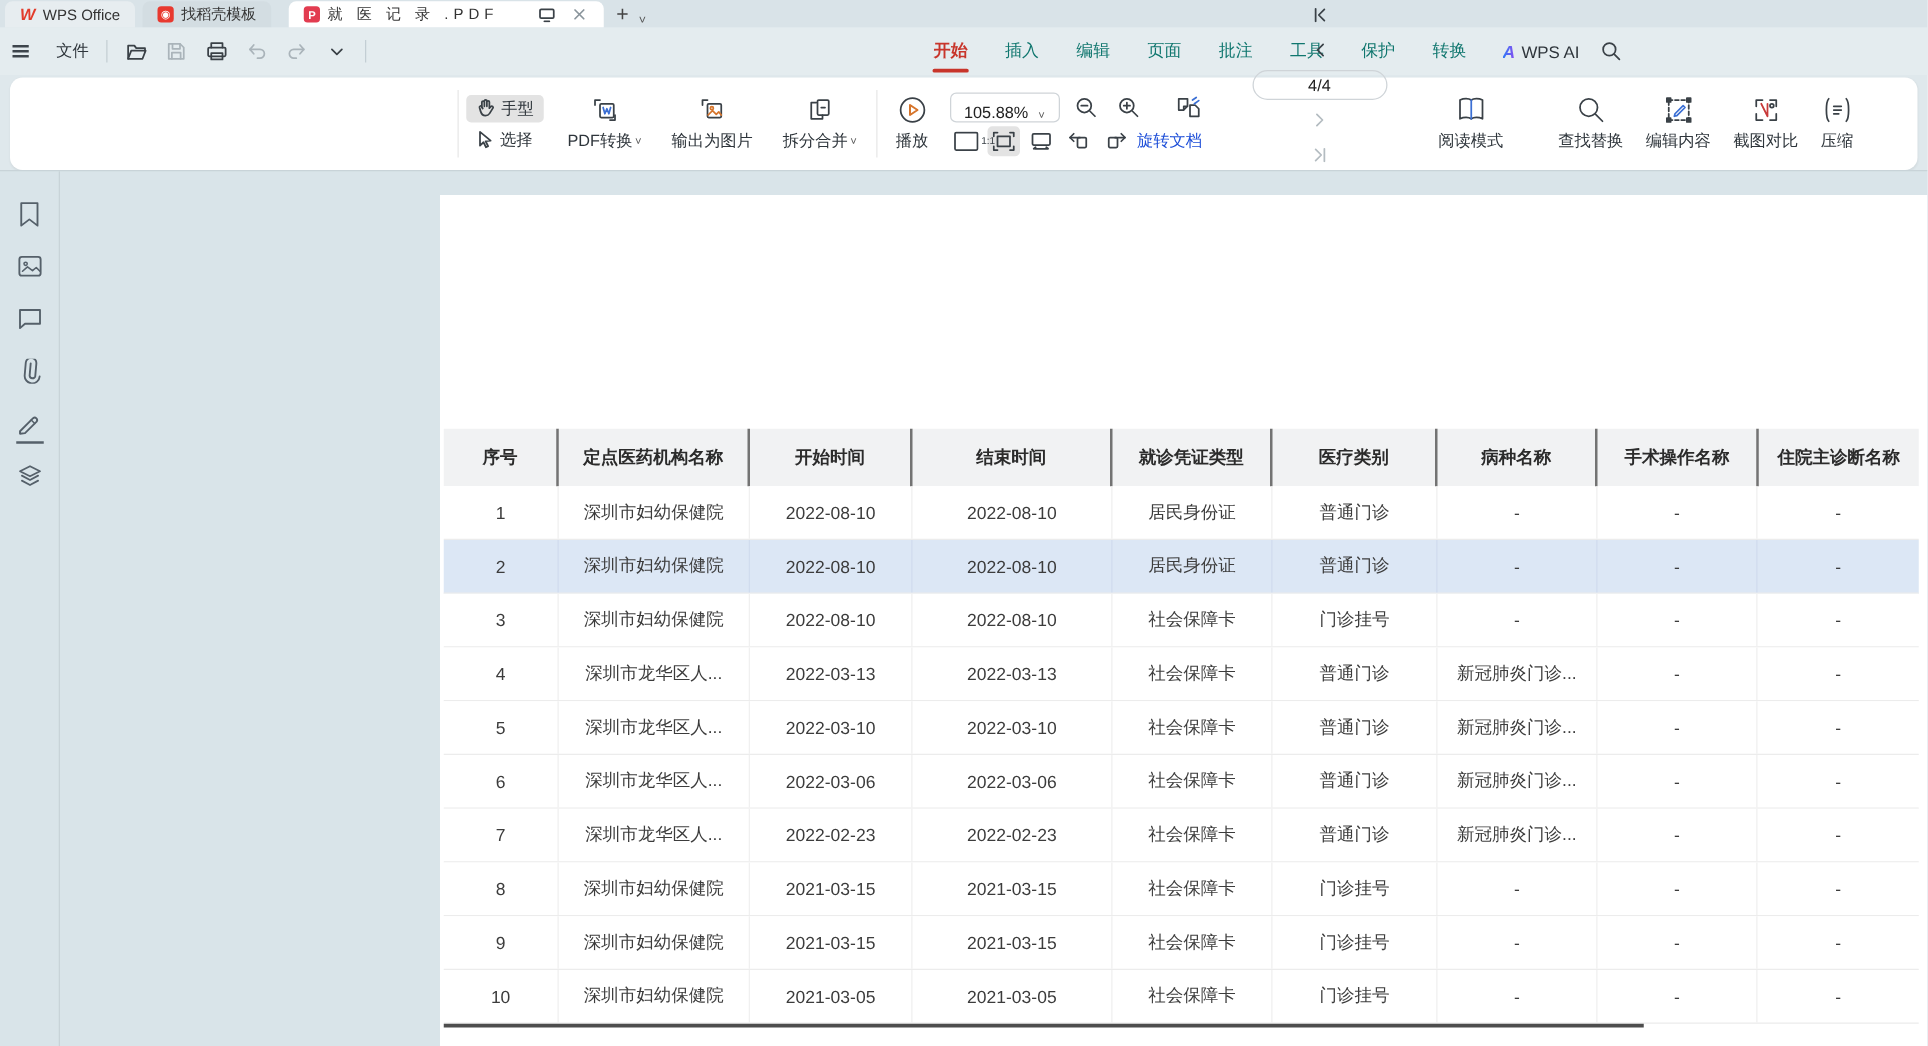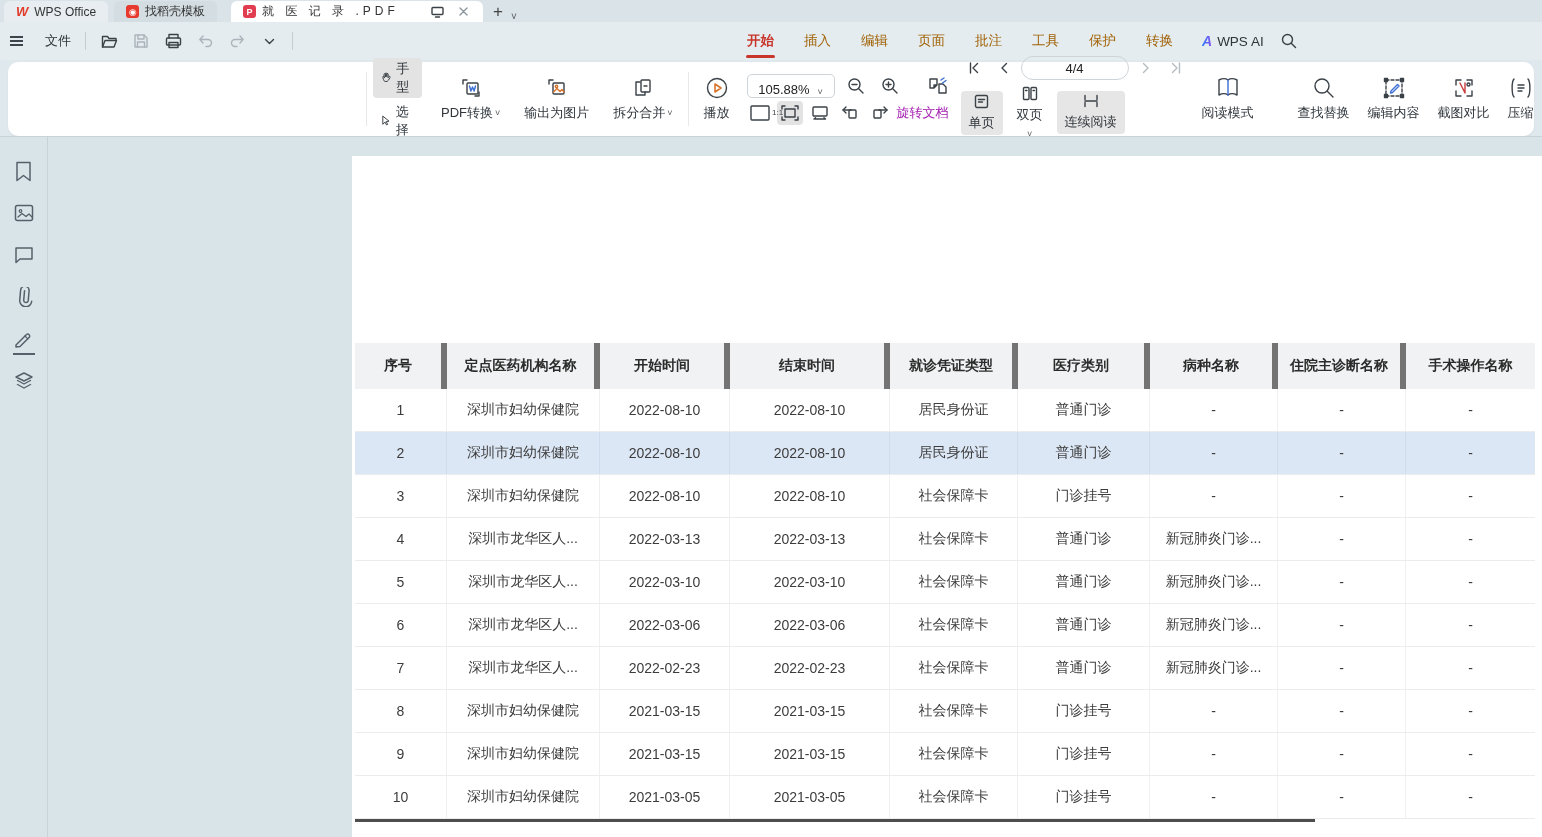--- a/index.html
+++ b/index.html
@@ -30,21 +30,21 @@
   .menubar { position:absolute; left:0; top:22px; width:100%; height:38px;
     background:#e4ecef; display:flex; align-items:center; }
   .mb-left { display:flex; align-items:center; gap:14px; padding-left:10px; color:#3d454c; }
   .file-btn { display:flex; align-items:center; gap:22px; font-size:13px; color:#2e353b; }
   .ham { display:inline-block; width:13px; }
   .ham i { display:block; height:1.5px; background:#3d454c; margin:2.5px 0; }
   .vsep { width:1px; height:18px; background:#c3ced4; }
   .mico { width:18px; height:18px; display:inline-flex; align-items:center; justify-content:center; }
   .mico.dis svg { stroke:#aab4ba !important; }
   .menu-tabs { position:absolute; left:732px; top:0; height:38px; display:flex; align-items:center; }
-  .mtab { padding:0 15px; font-size:13.5px; color:#a16207; height:100%; display:flex;
+  .mtab { padding:0 15px; font-size:13.5px; color:#0f766e; height:100%; display:flex;
     align-items:center; position:relative; }
   .mtab.active { color:#c8352b; font-weight:bold; }
   .mtab.active::after { content:""; position:absolute; left:14px; right:14px; bottom:2px;
     height:3px; background:#c8352b; border-radius:2px; }
   .wpsai { display:flex; align-items:center; gap:5px; font-size:13.5px; color:#2e353b; margin-left:14px; }
   .ai-logo { font-weight:bold; font-style:italic; background:linear-gradient(90deg,#2a7cf7,#8a4df0);
     -webkit-background-clip:text; background-clip:text; color:transparent; font-size:14px; }
   .msearch { margin-left:16px; }
 
   
@@ -81,21 +81,21 @@
     border-right:1px solid #c8d3d8; display:flex; flex-direction:column;
     align-items:center; padding-top:22px; gap:18px; }
   .sbi { width:24px; height:24px; display:flex; align-items:center; justify-content:center; position:relative; }
   .sbi.active::after { content:""; position:absolute; left:1px; right:1px; bottom:-4px; height:2px; background:#55606a; }
   .sbi svg { stroke:#55606a; fill:none; stroke-width:1.5; stroke-linecap:round; stroke-linejoin:round; }
 
   
   .page { position:absolute; left:352px; top:19px; width:1190px; height:682px; background:#ffffff; }
   .doc-table { position:absolute; left:3px; top:187px; width:1180px; font-size:14px; color:#3c3c3c; }
   .thead { display:flex; height:46px; background:#f1f2f3; font-weight:bold; color:#2b2b2b; }
-  .thead .tcell { border-right:6px solid #737373; }
+  .thead .tcell { border-right:2px solid #737373; }
   .thead .tcell:last-child { border-right:none; }
   .tcell { display:flex; align-items:center; justify-content:center; flex:none;
     overflow:hidden; white-space:nowrap; }
   .trow { display:flex; height:43px; border-bottom:1px solid #ececec; background:#fff; }
   .trow .tcell { border-right:1px solid #f0f0f0; }
   .trow .tcell:last-child { border-right:none; }
   .trow.hl { background:#dce7f5; }
   .trow.hl .tcell { border-right-color:#d0dcee; }
   .c0{width:92px;} .c1{width:153px;} .c2{width:130px;} .c3{width:160px;} .c4{width:128px;}
   .c5{width:132px;} .c6{width:128px;} .c7{width:128px;} .c8{width:129px;}
@@ -324,26 +324,26 @@
               <rect x="8" y="5" width="7" height="8" rx="1"></rect>
             </svg>
         </span>
         <span class="mini">
           <svg width="18" height="16" viewBox="0 0 18 16" class="ic">
               <path d="M13 2 L16 5 L13 8"></path>
               <path d="M16 5 h-8"></path>
               <rect x="3" y="5" width="7" height="8" rx="1"></rect>
             </svg>
         </span>
-        <span style="font-size:13px; color:#a21caf; white-space:nowrap;">旋转文档</span>
+        <span style="font-size:13px; color:#1d4ed8; white-space:nowrap;">旋转文档</span>
       </div>
     </div>
 
     <div class="stack2" style="margin-left:10px;">
-      <div class="rowline" style="gap:4px;">
+      <div class="rowline" style="gap:4px;flex-direction:column;">
         <span class="mini">
           <svg width="12" height="12" viewBox="0 0 12 12" class="ic">
               <path d="M2.5 1 v10 M9.5 1.5 L5 6 L9.5 10.5"></path>
             </svg>
         </span>
         <span class="mini">
           <svg width="10" height="12" viewBox="0 0 10 12" class="ic">
               <path d="M7.5 1.5 L3 6 L7.5 10.5"></path>
             </svg>
         </span>
@@ -475,22 +475,22 @@
     <div class="page">
       <div class="doc-table">
         <div class="thead">
           <div class="tcell c0">序号</div>
           <div class="tcell c1">定点医药机构名称</div>
           <div class="tcell c2">开始时间</div>
           <div class="tcell c3">结束时间</div>
           <div class="tcell c4">就诊凭证类型</div>
           <div class="tcell c5">医疗类别</div>
           <div class="tcell c6">病种名称</div>
+          <div class="tcell c8">手术操作名称</div>
           <div class="tcell c7">住院主诊断名称</div>
-          <div class="tcell c8">手术操作名称</div>
         </div>
         <div id="table-body">
             <div class="trow">
               <div class="tcell c0">1</div>
               <div class="tcell c1">深圳市妇幼保健院</div>
               <div class="tcell c2">2022-08-10</div>
               <div class="tcell c3">2022-08-10</div>
               <div class="tcell c4">居民身份证</div>
               <div class="tcell c5">普通门诊</div>
               <div class="tcell c6">-</div>

